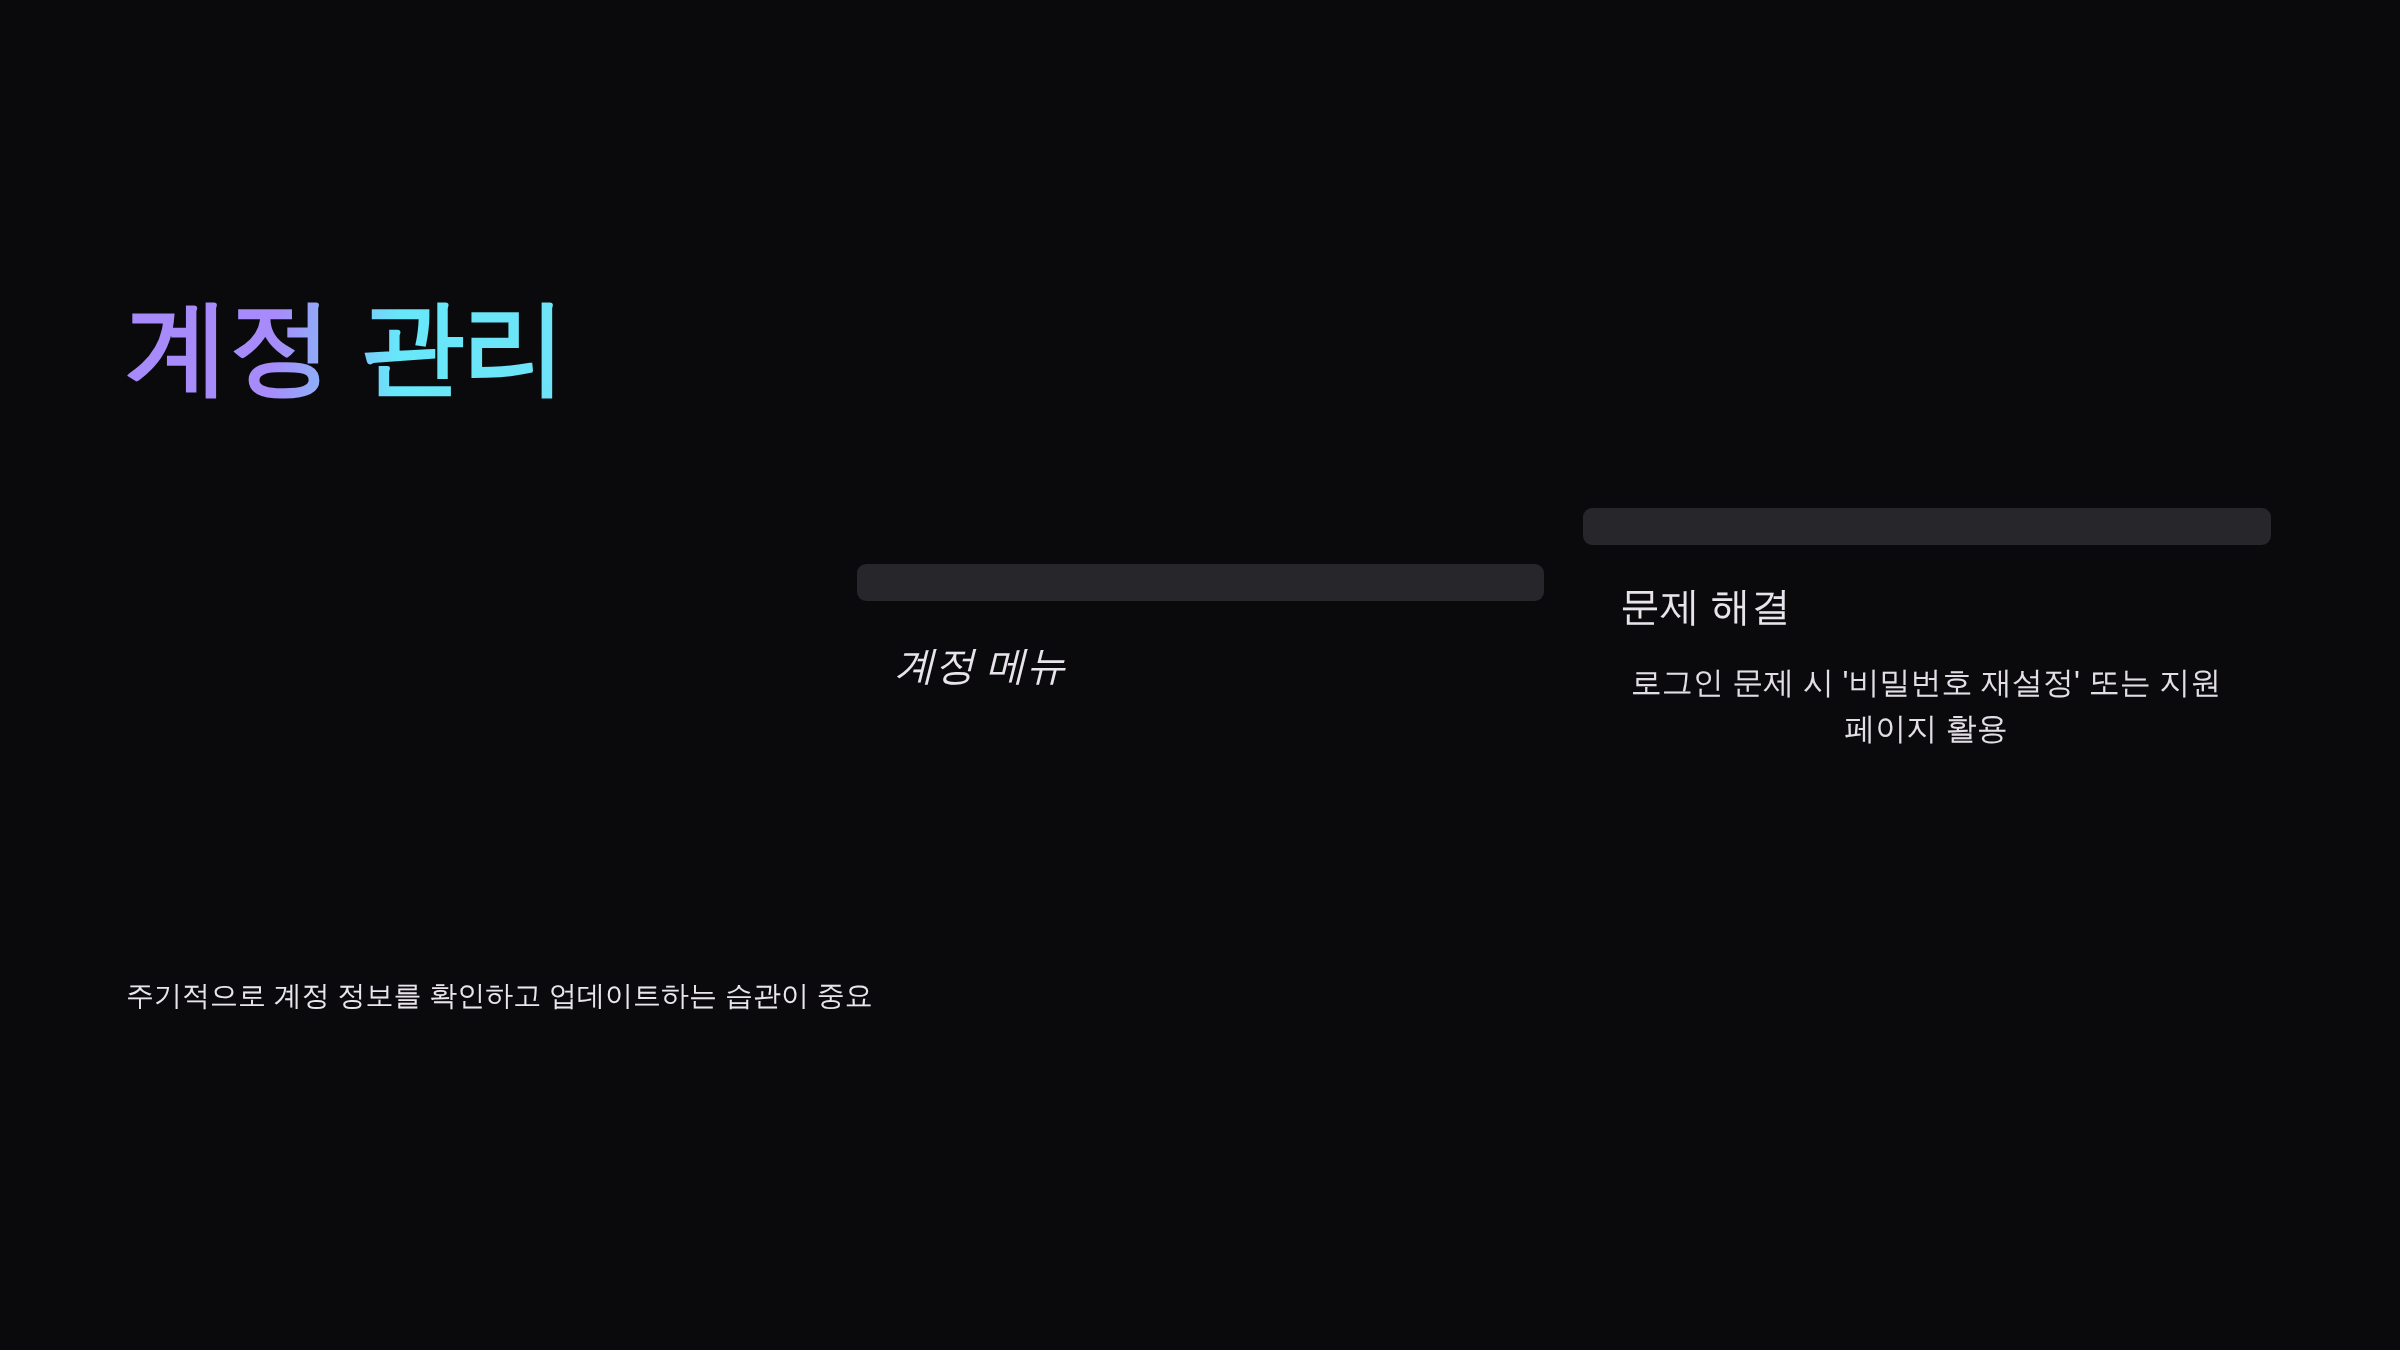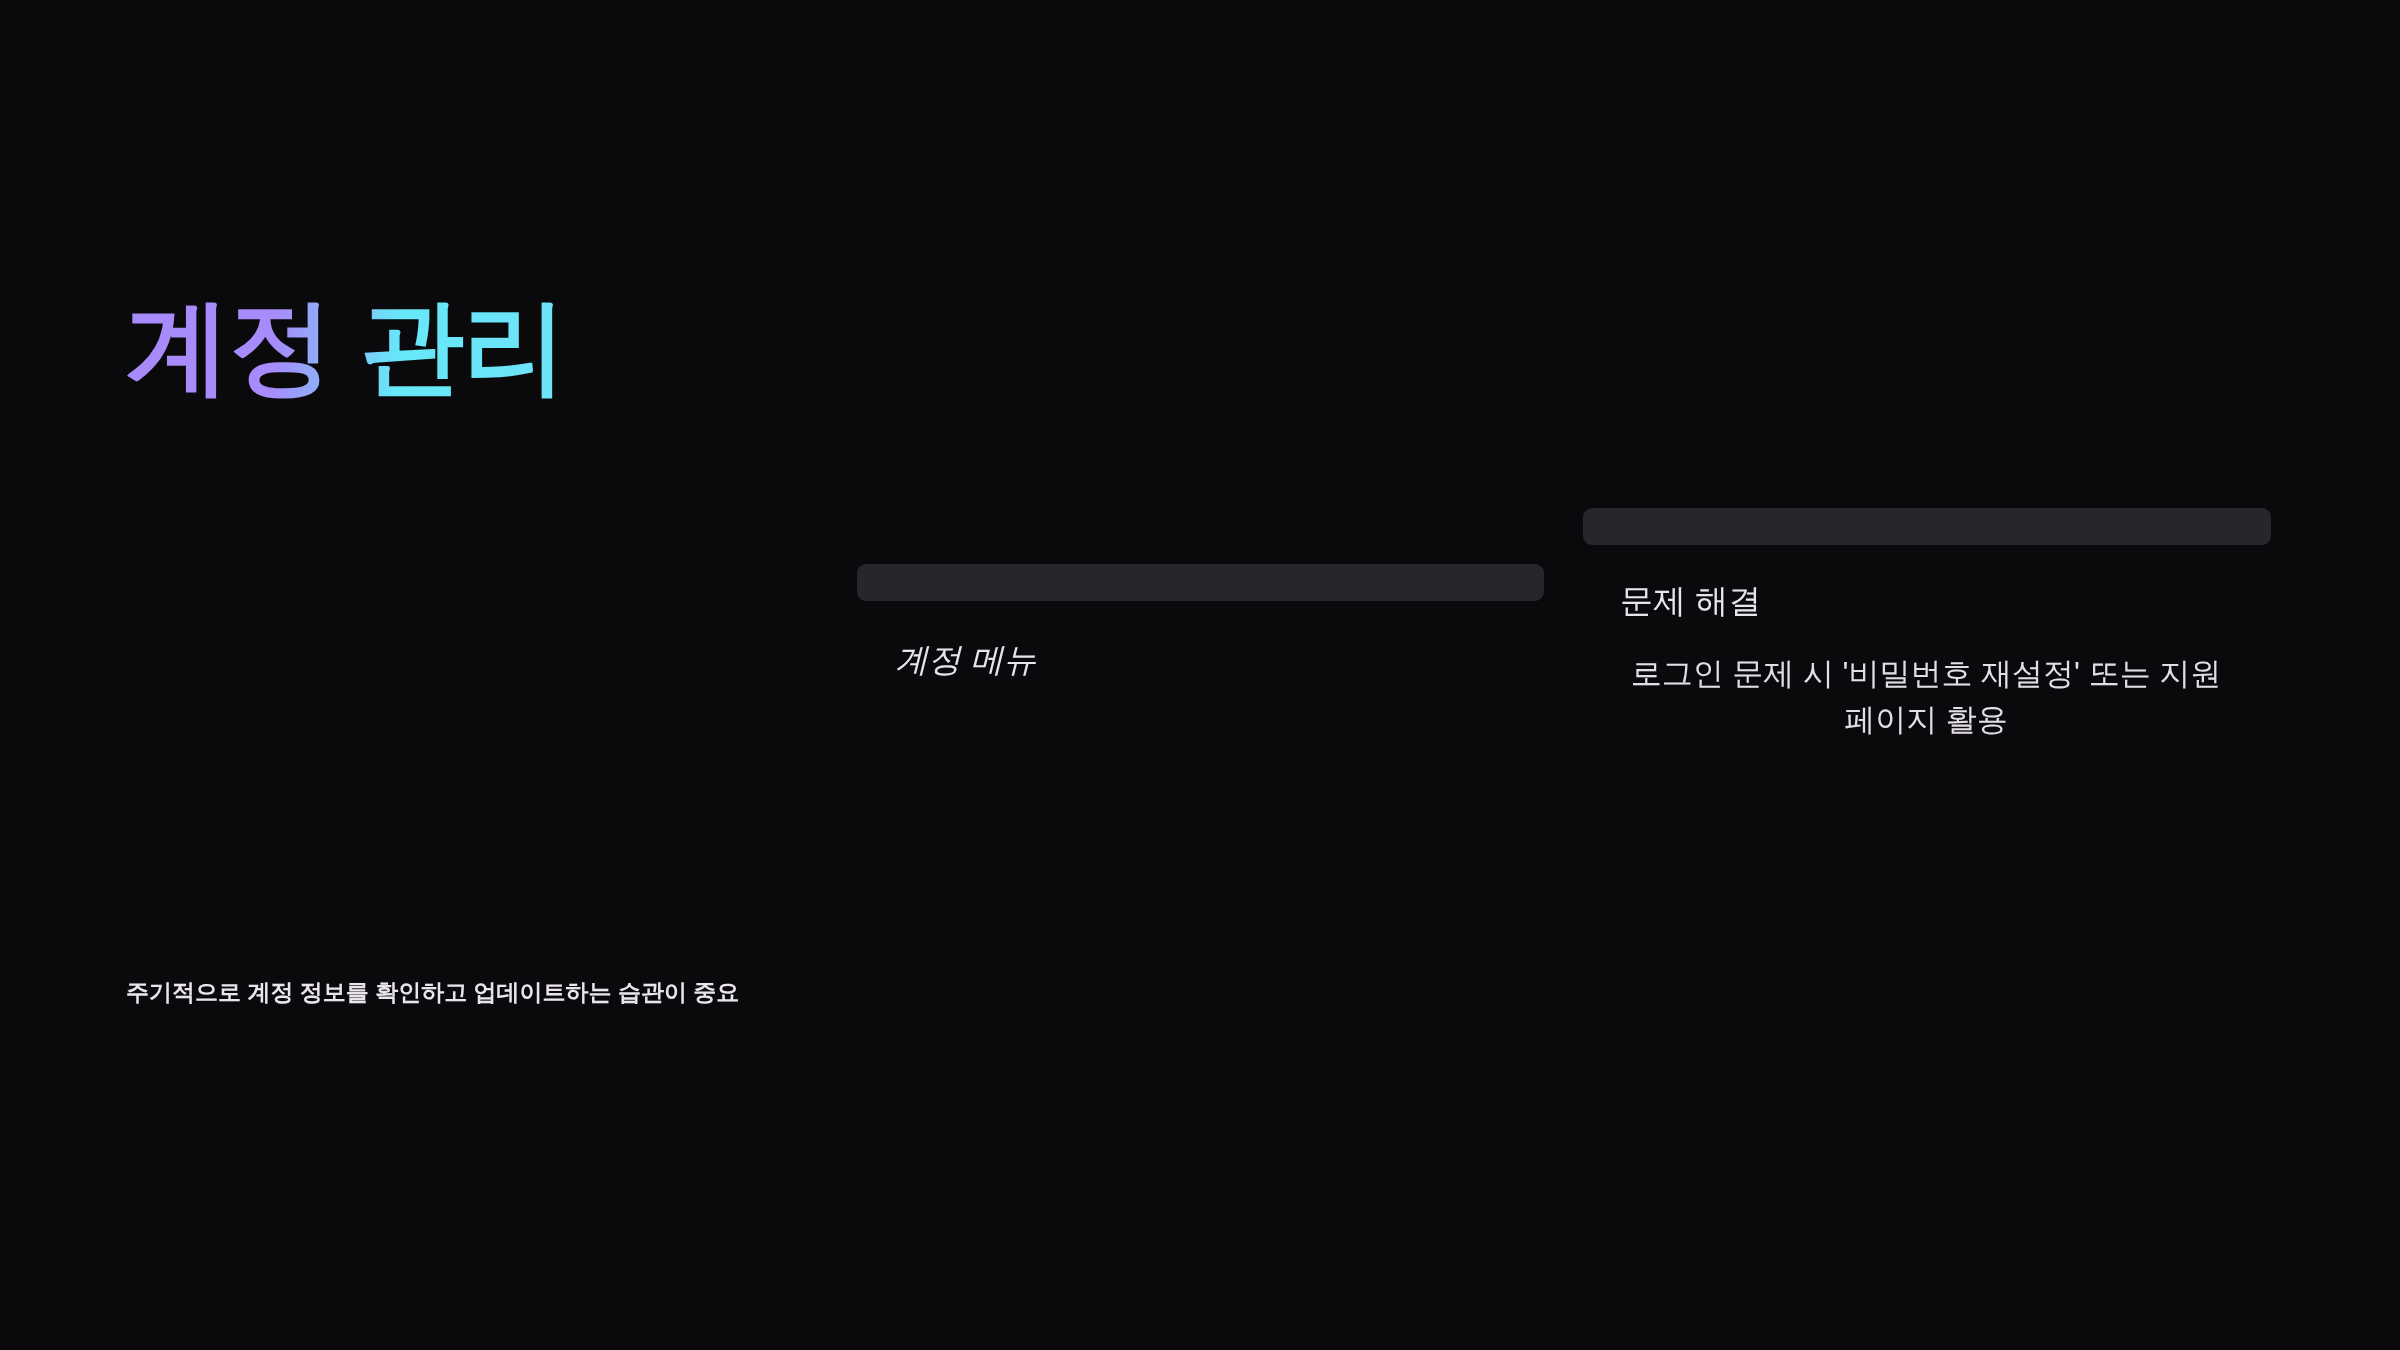--- a/index.html
+++ b/index.html
@@ -54,21 +54,21 @@
     width: 100%;
     box-sizing: border-box;
   }
   .card-body {
     box-sizing: border-box;
   }
   .card-heading {
     margin: 0;
     color: #e9e4ec;
     font-weight: 400;
-    font-size: 33px;
+    font-size: 40px;
     line-height: 1.3;
     white-space: pre;
   }
   .card-text {
     margin: 0;
     color: #e3dee6;
     font-weight: 400;
     font-size: 31px;
     line-height: 1.48;
     text-align: center;
@@ -113,23 +113,23 @@
     max-width: 612px;
   }
 
   
   .footer-note {
     position: absolute;
     left: 126px;
     top: 976px;
     margin: 0;
     color: #eae5ed;
-    font-size: 23px;
+    font-size: 28px;
     line-height: 1.45;
-    font-weight: 700;
+    font-weight: 400;
     white-space: pre;
   }
 </style>
 </head>
 <body>
 
 <div class="slide">
 
   <h1 class="title">계정 관리</h1>
 

